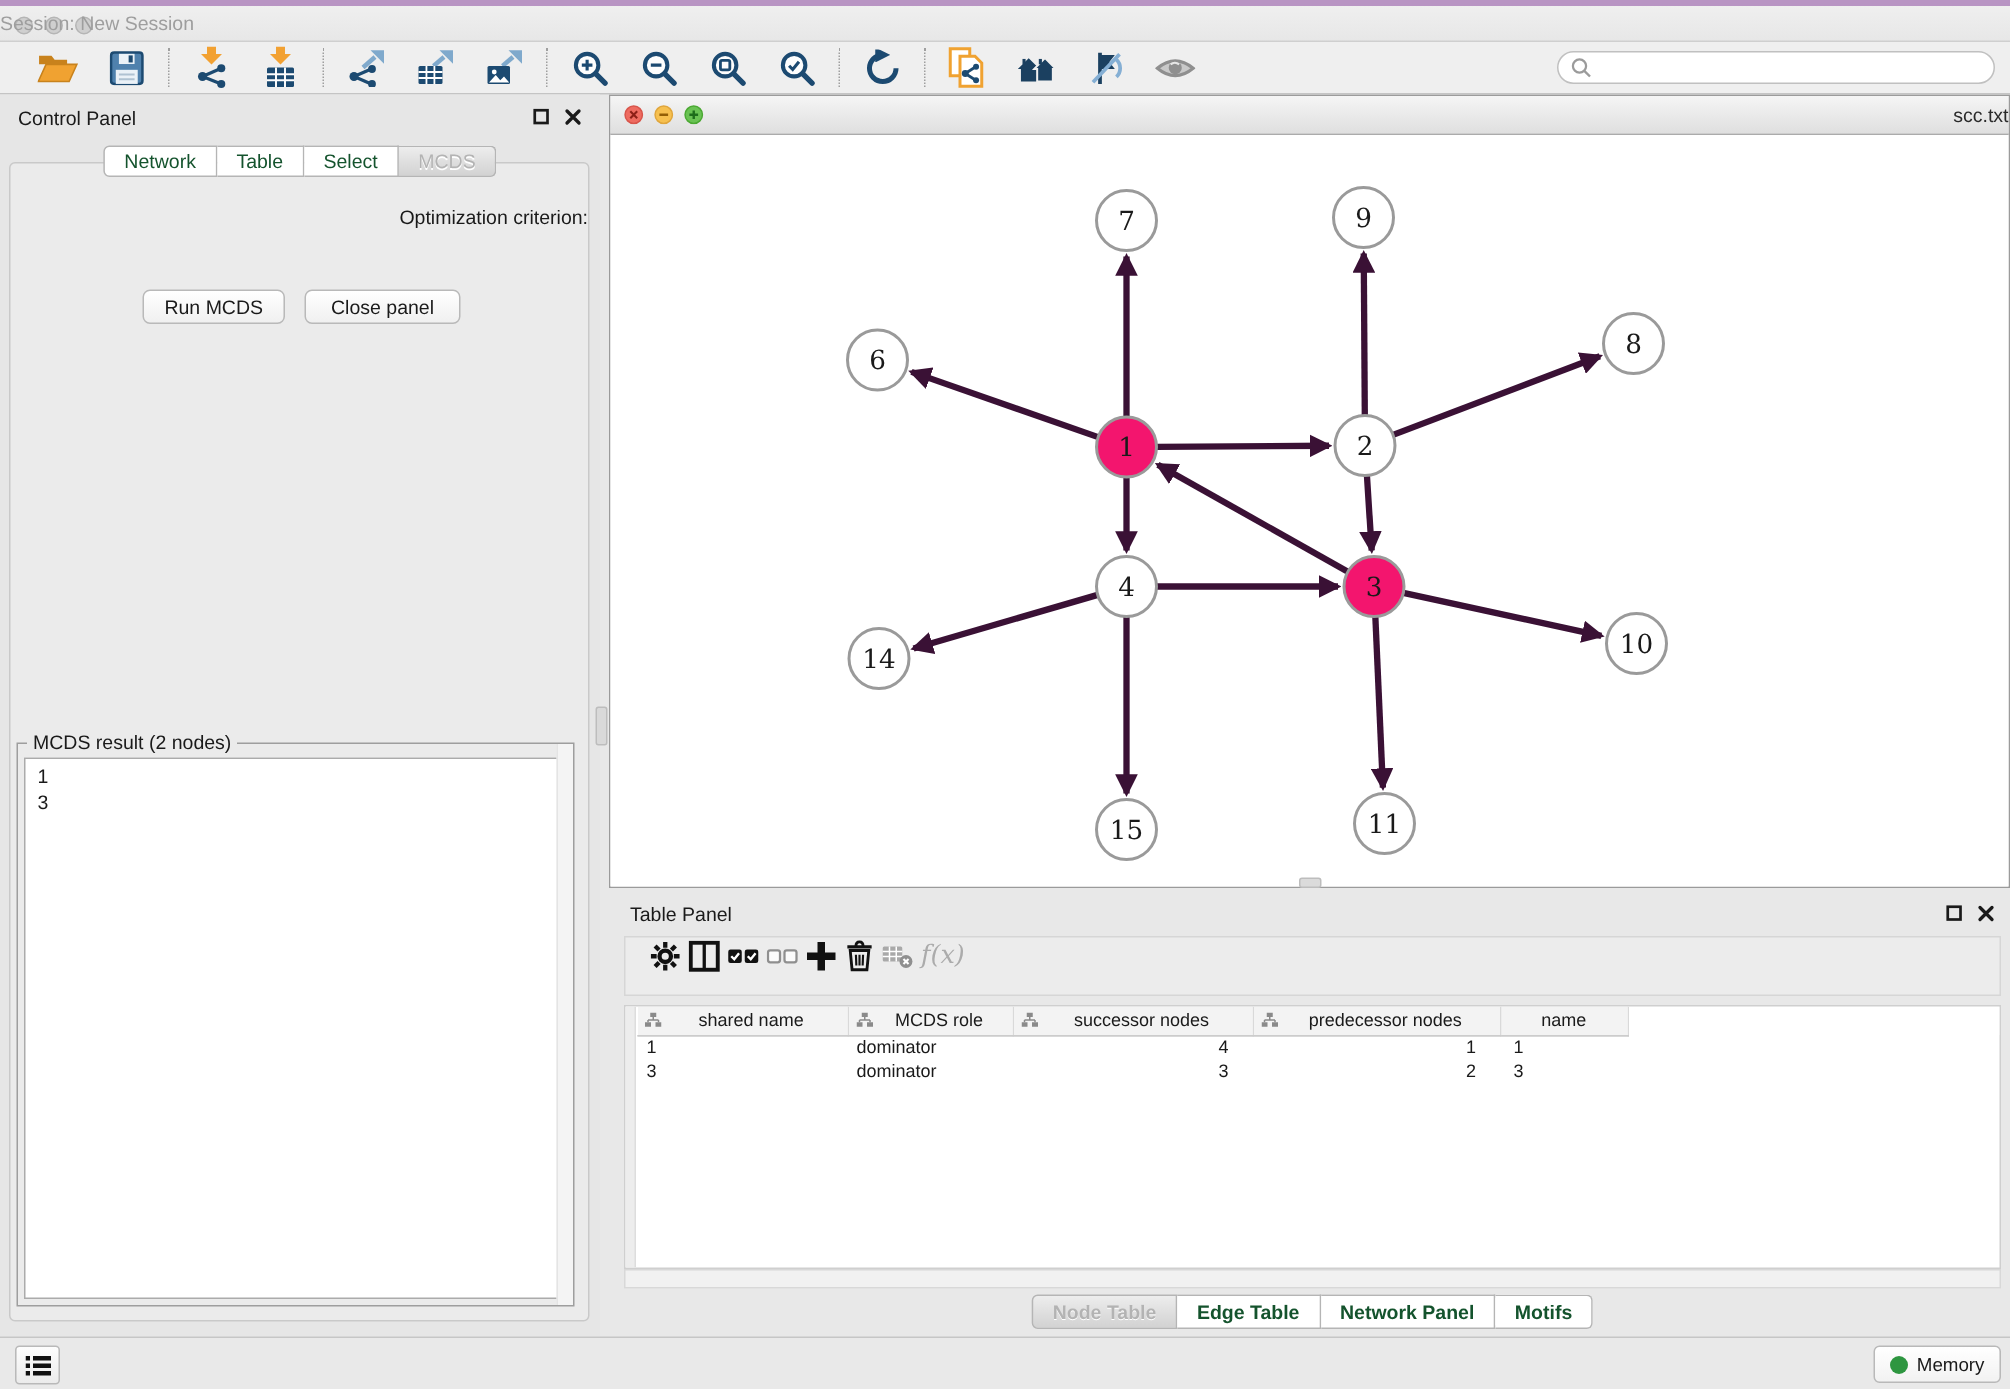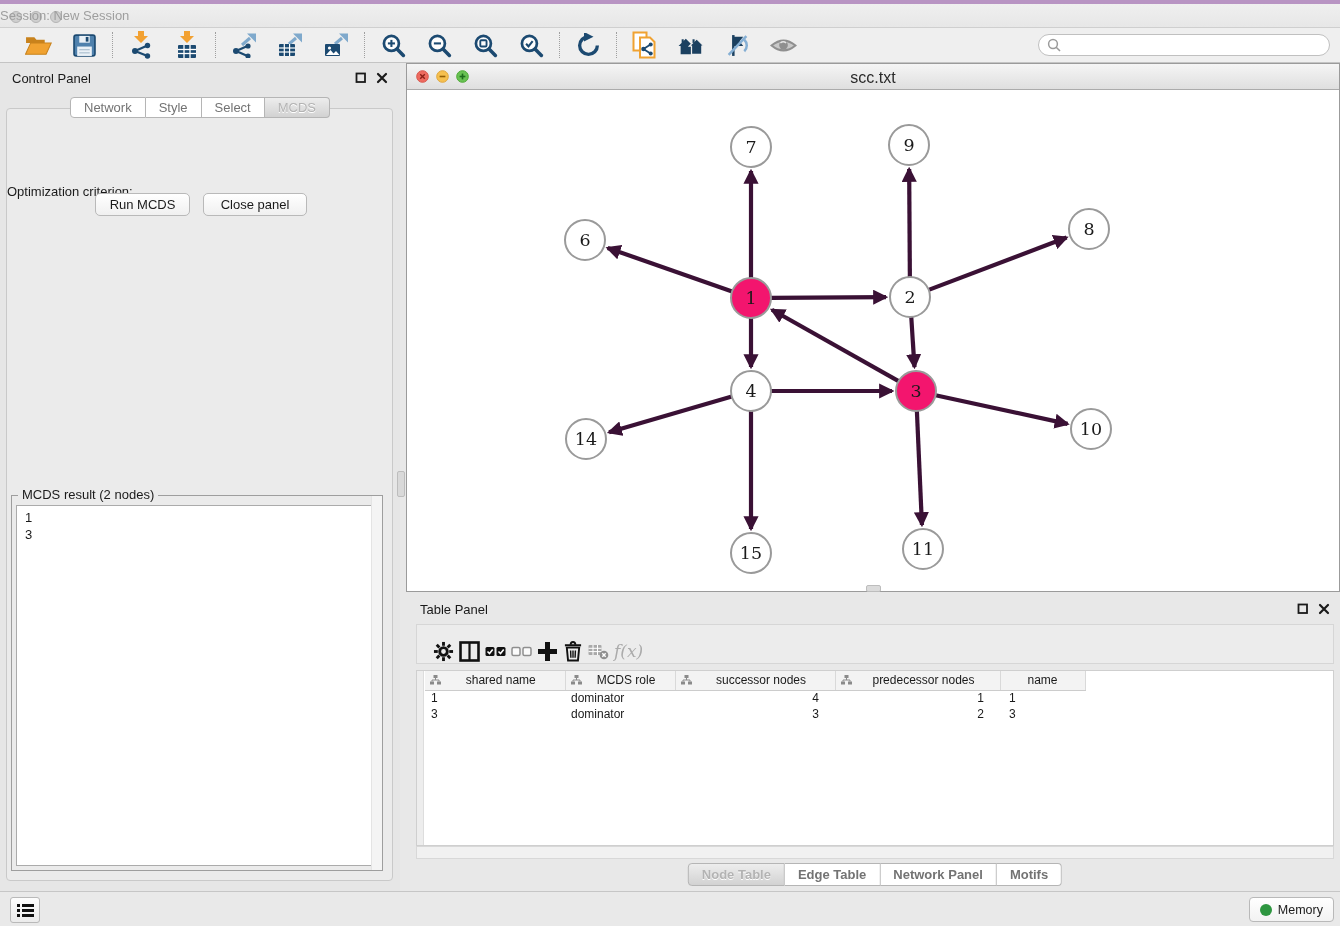--- a/index.html
+++ b/index.html
@@ -24,27 +24,27 @@
     border-radius:12px; display:flex; align-items:center; padding:0 8px; gap:5px; }
   .searchbox input { border:none; outline:none; flex:1; font-size:12px; background:transparent; font-family:"Liberation Sans",sans-serif; }
 
   
   .control-panel { position:absolute; left:0; top:63px; width:400px; height:828px; background:#E6E6E6; }
   .panel-header { height:30px; display:flex; align-items:center; padding:0 12px; }
   .panel-header .ph-title { font-size:13px; }
   .panel-header .ph-icons { margin-left:auto; display:flex; gap:9px; align-items:center; }
   .cp-tabs { position:absolute; top:34px; left:50%; transform:translateX(-50%); display:flex; z-index:2; }
   .seg-tab { height:21px; line-height:20px; padding:0 13px; background:#fff; border:1px solid #B5B5B5; border-left:none;
-    font-size:13px; color:#737373; white-space:nowrap; cursor:default; }
+    font-size:13px; color:#14532d; white-space:nowrap; cursor:default; }
   .seg-tab:first-child { border-left:1px solid #B5B5B5; border-radius:4px 0 0 4px; }
   .seg-tab:last-child { border-radius:0 4px 4px 0;text-align:right; }
   .seg-tab.sel { background:linear-gradient(#EDEDED,#D2D2D2); color:#B3B3B3; text-shadow:0 1px 0 #fff; }
   .cp-box { position:absolute; left:6px; right:7px; top:45px; bottom:10px; background:#EBEBEB;
     border:1px solid #C9C9C9; border-radius:4px; }
-  .opt-label { position:absolute; top:28px; left:0; right:0; text-align:left; font-size:13px;margin-top:47px; }
+  .opt-label { position:absolute; top:28px; left:0; right:0; text-align:right; font-size:13px; }
   .dropdown { position:absolute; left:38px; top:51px; width:308px; height:23px; background:#fff; border:1px solid #B9B9B9;
     border-radius:5px; display:flex; align-items:center; padding:0 22px 0 10px; font-size:13px; }
   .dd-steppers { position:absolute; right:7px; top:4px; display:flex; flex-direction:column; gap:2px; align-items:center; }
   .tri-up { width:0; height:0; border-left:4px solid transparent; border-right:4px solid transparent; border-bottom:5px solid #555; }
   .tri-down { width:0; height:0; border-left:4px solid transparent; border-right:4px solid transparent; border-top:5px solid #555; }
   .btn { position:absolute; top:84px; height:23px; background:linear-gradient(#FFFFFF,#F0F0F0); border:1px solid #B9B9B9;
     border-radius:5px; font-size:13px; font-family:"Liberation Sans",sans-serif; color:#1A1A1A; text-align:center; cursor:default; }
   .btn-run { left:88px; width:95px; }
   .btn-close { left:196px; width:104px; }
   .groupbox { position:absolute; left:4px; right:9px; top:386px; bottom:9px; border:1px solid #9E9E9E; }
@@ -56,27 +56,27 @@
   .v-splitter { position:absolute; left:397px; top:471px; width:8px; height:26px; background:#D9D9D9;
     border:1px solid #BDBDBD; border-radius:2px; }
   .h-splitter { position:absolute; left:866px; top:585px; width:15px; height:7px; background:#DBDBDB;
     border:1px solid #BDBDBD; border-radius:2px; z-index:5; }
 
   
   .net-frame { position:absolute; left:406px; top:63px; width:934px; height:529px; background:#fff;
     border:1px solid #9B9B9B; }
   .frame-titlebar { height:26px; background:linear-gradient(#F5F5F5,#DFDFDF); border-bottom:1px solid #ABABAB; position:relative; }
   .frame-lights { position:absolute; left:9px; top:6px; display:flex; gap:7px; }
-  .frame-title { position:absolute; left:0; right:0; top:5px; text-align:center; font-size:16px; color:#2A2A2A; }
+  .frame-title { position:absolute; left:0; right:0; top:5px; text-align:right; font-size:13px; color:#2A2A2A; }
   .net-canvas { position:relative; width:932px; height:501px; background:#fff; overflow:hidden; }
 
   
   .table-panel { position:absolute; left:408px; top:594px; width:934px; height:297px; background:#E8E8E8; }
   .tp-toolbar { position:absolute; left:8px; right:8px; top:30px; height:40px; background:#ECECEC;
-    border:1px solid #D6D6D6; display:flex; align-items:flex-end; gap:5px; padding:0 16px; }
+    border:1px solid #D6D6D6; display:flex; align-items:flex-start; gap:5px; padding:0 16px; }
   .tp-icon { display:flex; align-items:center; justify-content:center; height:24px; }
   .fx-label { font-family:"DejaVu Serif", serif; font-style:italic; font-size:17px; color:#ABABAB; }
   .tp-tablewrap { position:absolute; left:8px; right:8px; top:76px; height:176px; background:#fff;
     border:1px solid #CFCFCF; overflow:hidden; }
   .row-gutter { position:absolute; left:0; top:0; bottom:0; width:7px; background:#EDEDED; border-right:1px solid #DDD; }
   table.data { border-collapse:collapse; table-layout:fixed; margin-left:8px; width:calc(100% - 8px); }
   table.data th { height:19px; background:#F3F3F3; border-right:1px solid #D9D9D9; border-bottom:1px solid #CCC;
     font-weight:400; font-size:12px; position:relative; text-align:center; padding:0 4px 0 16px; white-space:nowrap; overflow:hidden; }
   table.data th .th-icon { position:absolute; left:5px; top:4px; }
   table.data th.filler { background:#fff; border:none; }
@@ -288,21 +288,21 @@
         </span>
       <span>
           <svg viewBox="0 0 12 12" width="12" height="12">
             <path d="M2 2 L10 10 M10 2 L2 10" stroke="#1A1A1A" stroke-width="2.2" stroke-linecap="round"></path>
           </svg>
         </span>
     </span>
   </div>
   <div class="cp-tabs">
     <span class="seg-tab">Network</span>
-    <span class="seg-tab">Style</span>
+    <span class="seg-tab">Table</span>
     <span class="seg-tab">Select</span>
     <span class="seg-tab sel">MCDS</span>
   </div>
   <div class="cp-box">
     <div class="opt-label">Optimization criterion:</div>
     <button class="btn btn-run">Run MCDS</button>
     <button class="btn btn-close">Close panel</button>
     <div class="groupbox">
       <span class="legend">MCDS result (2 nodes)</span>
       <div class="result-area" id="mcds-result-text">1

